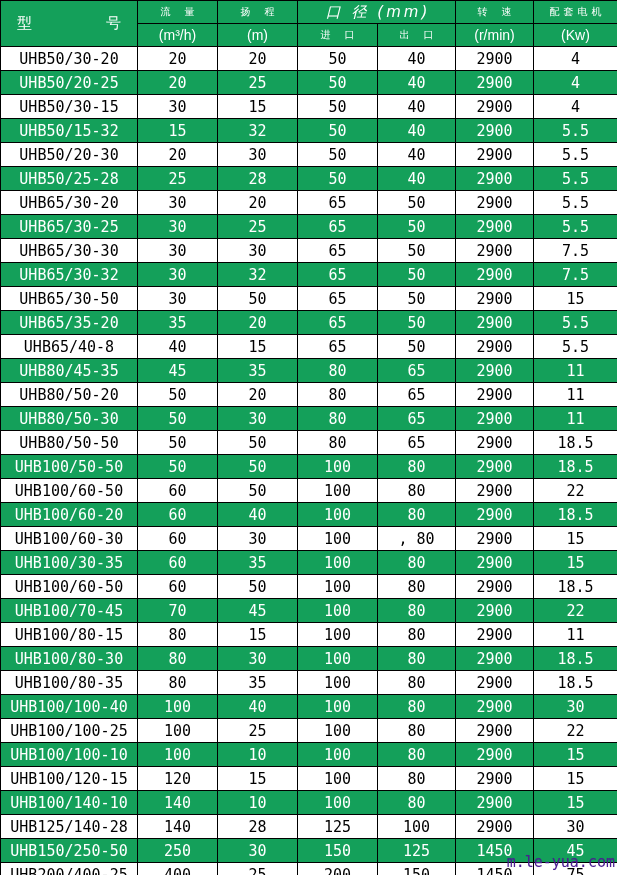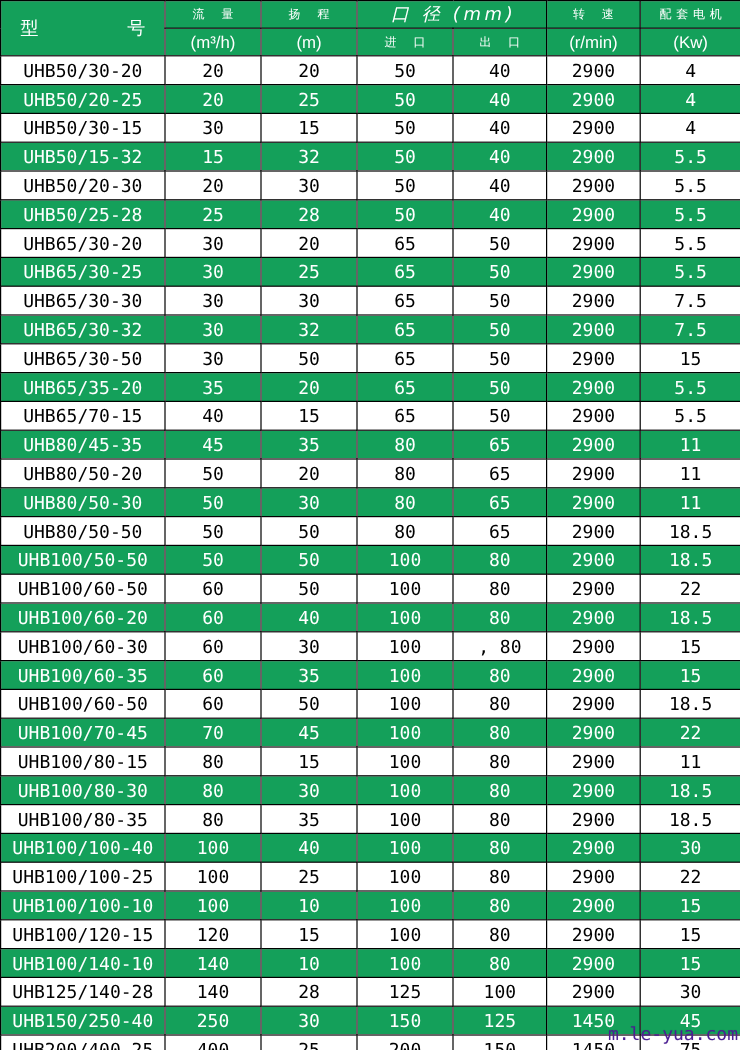--- a/index.html
+++ b/index.html
@@ -243,21 +243,21 @@
         <tr class="green">
           <td>UHB65/35-20</td>
           <td>35</td>
           <td>20</td>
           <td>65</td>
           <td>50</td>
           <td>2900</td>
           <td>5.5</td>
         </tr>
         <tr class="white">
-          <td>UHB65/70-15</td>
+          <td>UHB65/40-8</td>
           <td>40</td>
           <td>15</td>
           <td>65</td>
           <td>50</td>
           <td>2900</td>
           <td>5.5</td>
         </tr>
         <tr class="green">
           <td>UHB80/45-35</td>
           <td>45</td>
@@ -324,21 +324,21 @@
         <tr class="white">
           <td>UHB100/60-30</td>
           <td>60</td>
           <td>30</td>
           <td>100</td>
           <td>, 80</td>
           <td>2900</td>
           <td>15</td>
         </tr>
         <tr class="green">
-          <td>UHB100/60-35</td>
+          <td>UHB100/30-35</td>
           <td>60</td>
           <td>35</td>
           <td>100</td>
           <td>80</td>
           <td>2900</td>
           <td>15</td>
         </tr>
         <tr class="white">
           <td>UHB100/60-50</td>
           <td>60</td>
@@ -432,21 +432,21 @@
         <tr class="white">
           <td>UHB125/140-28</td>
           <td>140</td>
           <td>28</td>
           <td>125</td>
           <td>100</td>
           <td>2900</td>
           <td>30</td>
         </tr>
         <tr class="green">
-          <td>UHB150/250-40</td>
+          <td>UHB150/250-50</td>
           <td>250</td>
           <td>30</td>
           <td>150</td>
           <td>125</td>
           <td>1450</td>
           <td>45</td>
         </tr>
         <tr class="white">
           <td>UHB200/400-25</td>
           <td>400</td>

